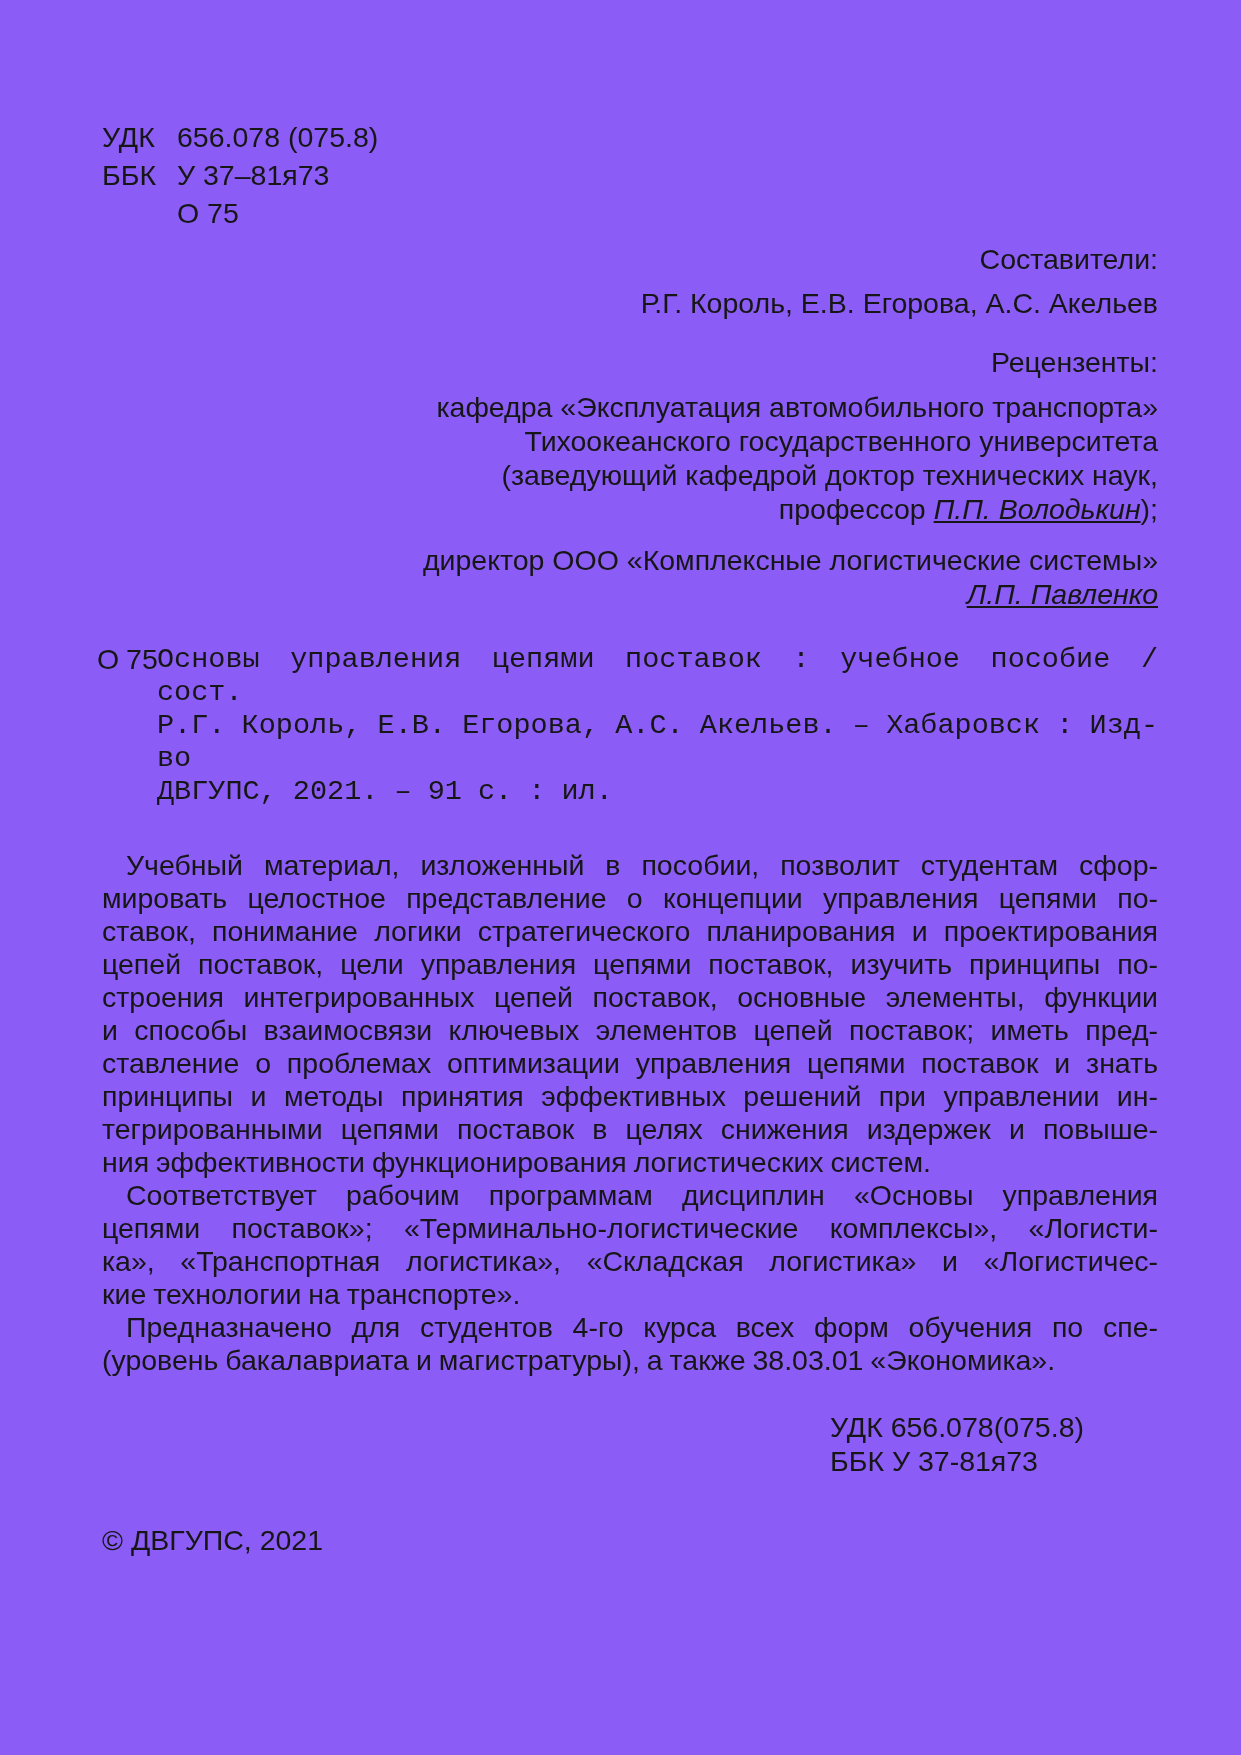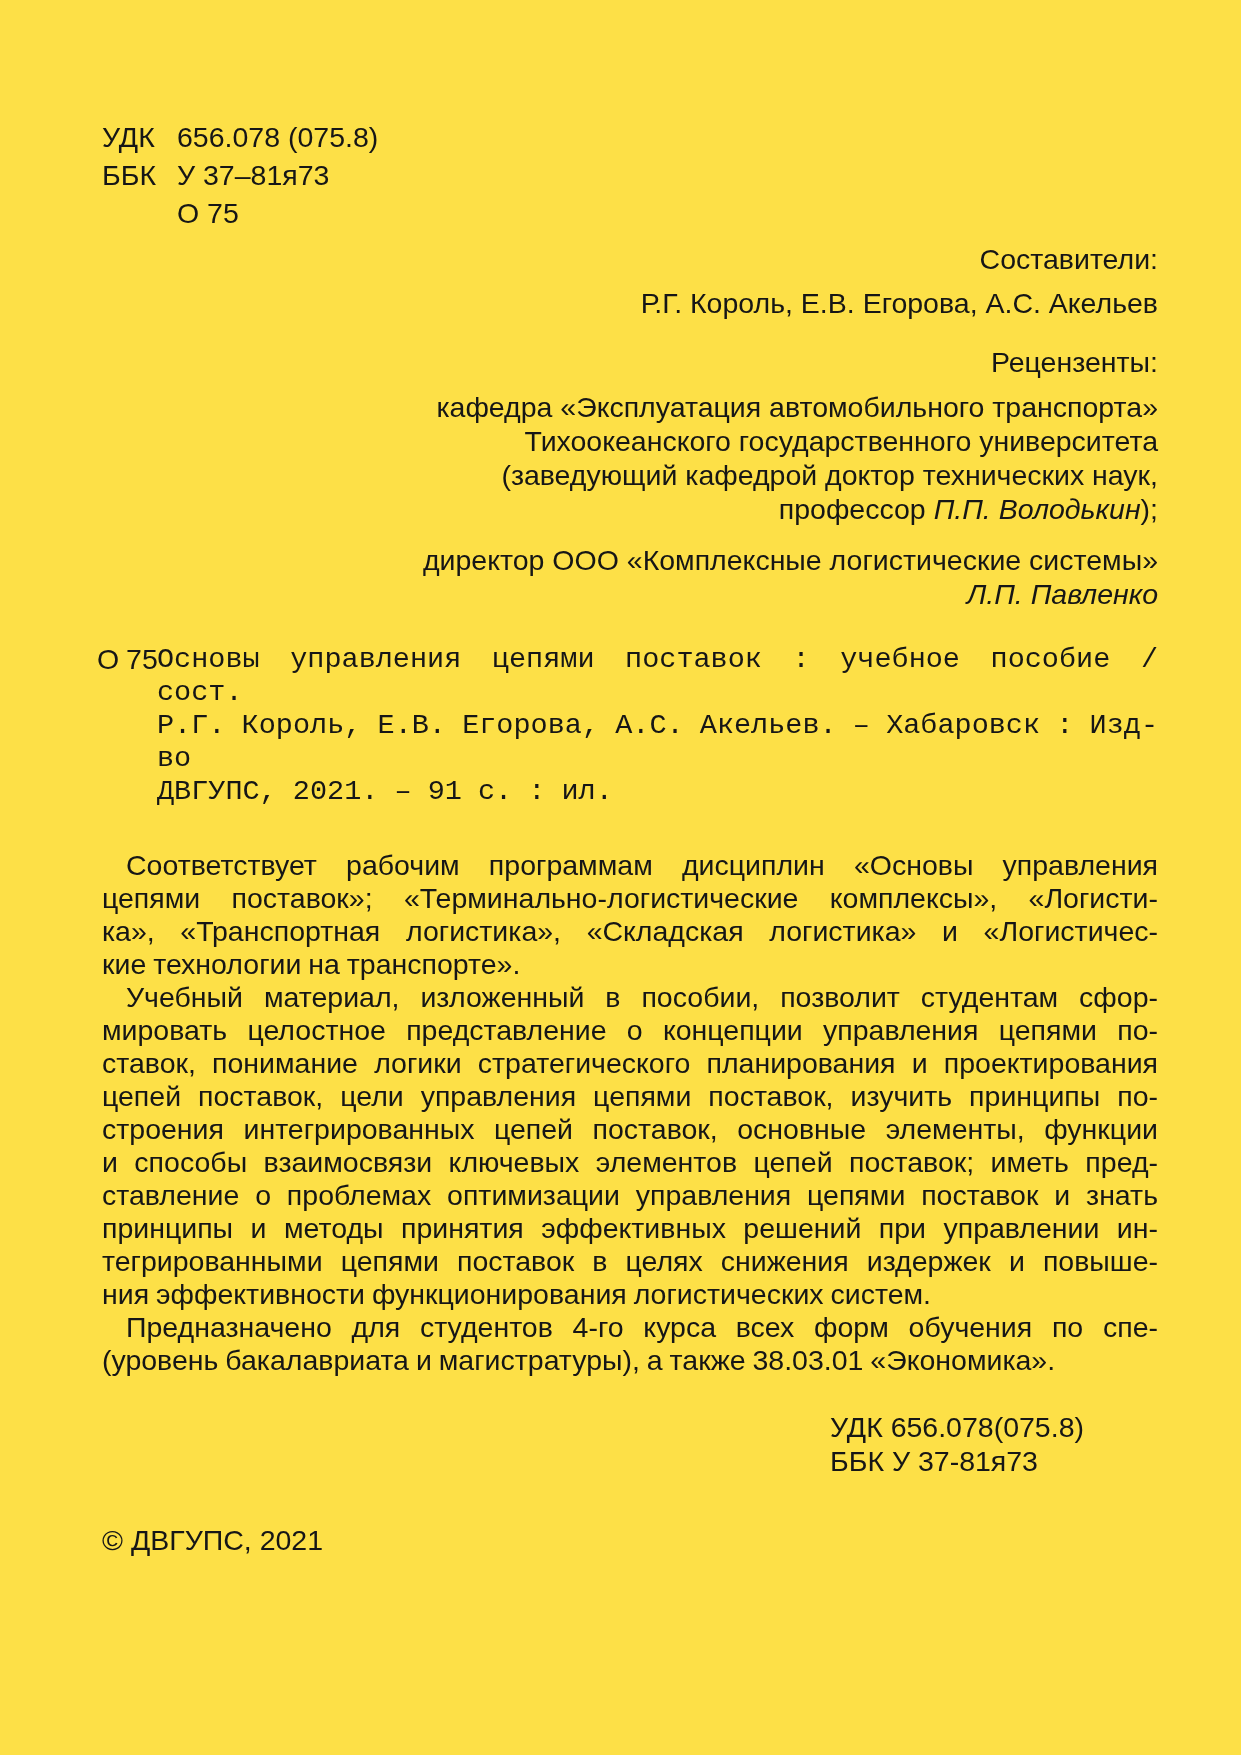--- a/index.html
+++ b/index.html
@@ -1,21 +1,21 @@
 <!DOCTYPE html>
 <html lang="ru"><head>
 <meta charset="utf-8">
 <style>
   * { margin: 0; padding: 0; box-sizing: border-box; }
   html, body { background: #ffffff; }
   .page {
     position: relative;
     width: 1241px;
     height: 1755px;
-    background: #fde047;
+    background: #8b5cf6;
     color: #161616;
     font-family: "Liberation Sans", sans-serif;
     font-size: 28.5px;
     overflow: hidden;
   }
   .content {
     position: absolute;
     left: 102px;
     top: 0;
     width: 1056px;
@@ -24,21 +24,21 @@
   .head-codes { margin-top: 118px; line-height: 38px; }
   .head-row { display: flex; }
   .head-label { width: 75px; flex: 0 0 75px; }
   
   .centered { text-align: right; }
   .sostaviteli-heading { margin-top: 10px; line-height: 34px; }
   .compilers-names { margin-top: 10px; line-height: 34px; }
   .recenzenty-heading { margin-top: 25px; line-height: 34px; }
   .reviewer1 { margin-top: 11px; line-height: 34px; }
   .reviewer2 { margin-top: 17px; line-height: 34px; }
-  .italic { font-style: italic; }
+  .italic { font-style: italic; text-decoration: underline; }
   
   .catalog {
     margin-top: 32px;
     position: relative;
     padding-left: 55px;
     line-height: 33px;
     word-spacing: -1px;
   }
   .catalog-code { position: absolute; left: -5px; top: 0; }
   .catalog .line { text-align: justify; text-align-last: justify; font-family: Liberation Mono, monospace; }
@@ -96,36 +96,36 @@
       <span class="catalog-code">О 75</span>
       <div>
           <div class="line">Основы управления цепями поставок : учебное пособие / сост.</div>
           <div class="line">Р.Г. Король, Е.В. Егорова, А.С. Акельев. – Хабаровск : Изд-во</div>
           <div class="line">ДВГУПС, 2021. – 91 с. : ил.</div>
         </div>
     </div>
 
     <div class="annotation">
       <div class="para">
-          <div class="line">Соответствует рабочим программам дисциплин «Основы управления</div>
-          <div class="line">цепями поставок»; «Терминально-логистические комплексы», «Логисти-</div>
-          <div class="line">ка», «Транспортная логистика», «Складская логистика» и «Логистичес-</div>
-          <div class="line">кие технологии на транспорте».</div>
-        </div>
-      <div class="para">
           <div class="line">Учебный материал, изложенный в пособии, позволит студентам сфор-</div>
           <div class="line">мировать целостное представление о концепции управления цепями по-</div>
           <div class="line">ставок, понимание логики стратегического планирования и проектирования</div>
           <div class="line">цепей поставок, цели управления цепями поставок, изучить принципы по-</div>
           <div class="line">строения интегрированных цепей поставок, основные элементы, функции</div>
           <div class="line">и способы взаимосвязи ключевых элементов цепей поставок; иметь пред-</div>
           <div class="line">ставление о проблемах оптимизации управления цепями поставок и знать</div>
           <div class="line">принципы и методы принятия эффективных решений при управлении ин-</div>
           <div class="line">тегрированными цепями поставок в целях снижения издержек и повыше-</div>
           <div class="line">ния эффективности функционирования логистических систем.</div>
+        </div>
+      <div class="para">
+          <div class="line">Соответствует рабочим программам дисциплин «Основы управления</div>
+          <div class="line">цепями поставок»; «Терминально-логистические комплексы», «Логисти-</div>
+          <div class="line">ка», «Транспортная логистика», «Складская логистика» и «Логистичес-</div>
+          <div class="line">кие технологии на транспорте».</div>
         </div>
       <div class="para">
           <div class="line">Предназначено для студентов 4-го курса всех форм обучения по спе-</div>
           <div class="line">(уровень бакалавриата и магистратуры), а также 38.03.01 «Экономика».</div>
         </div>
     </div>
 
     <div class="footer-codes">
       <div>УДК 656.078(075.8)</div>
       <div>ББК У 37-81я73</div>

